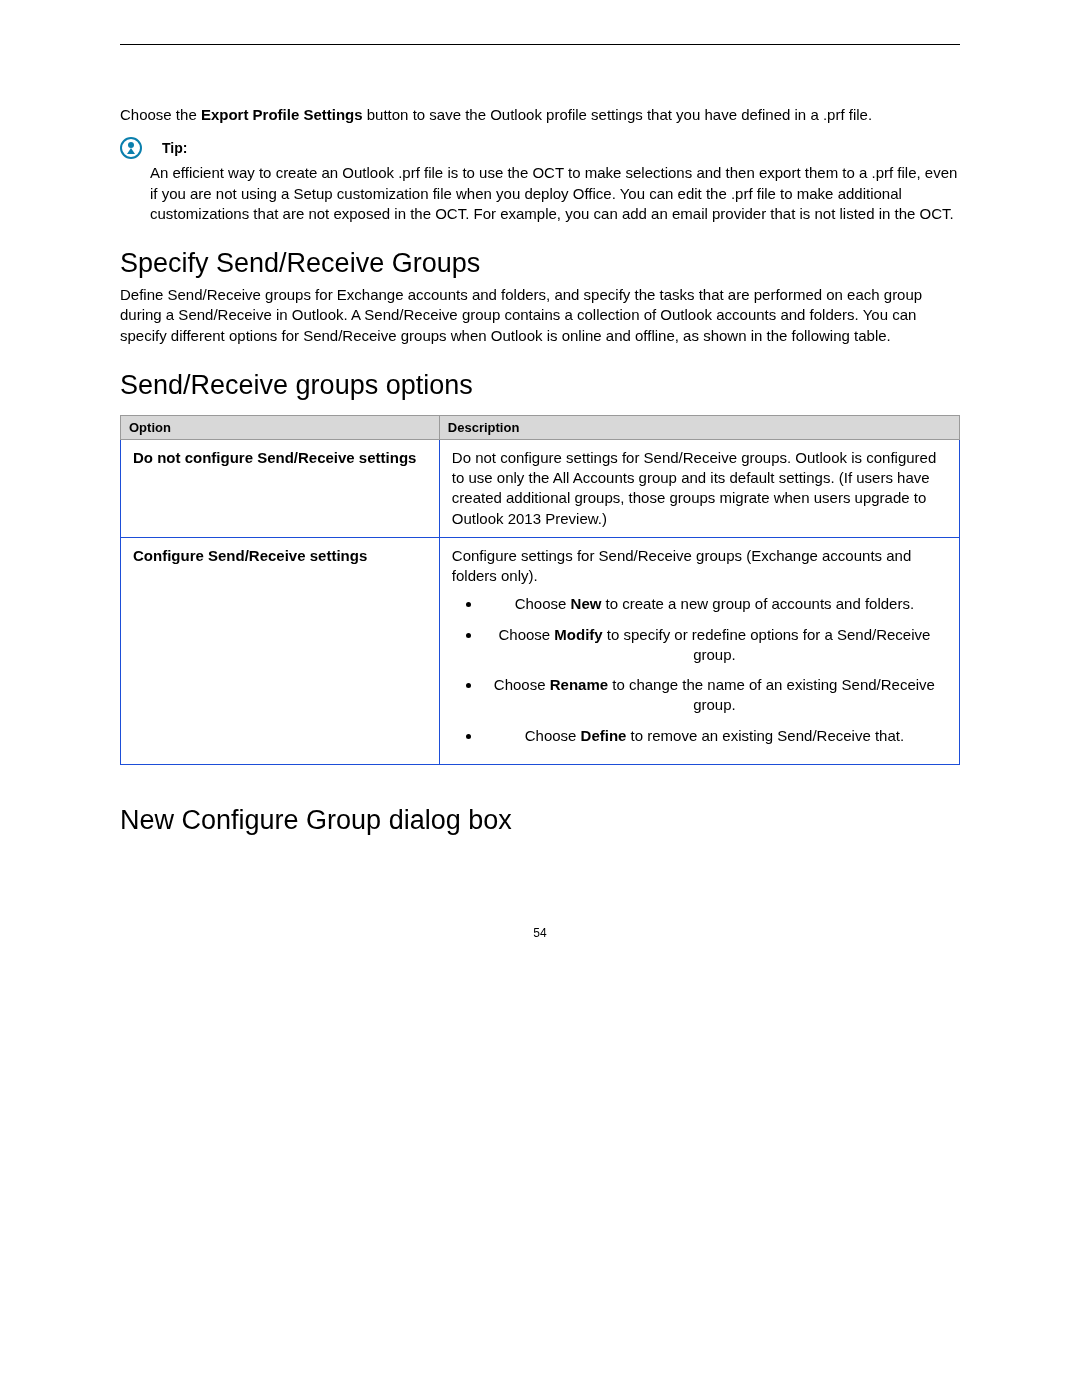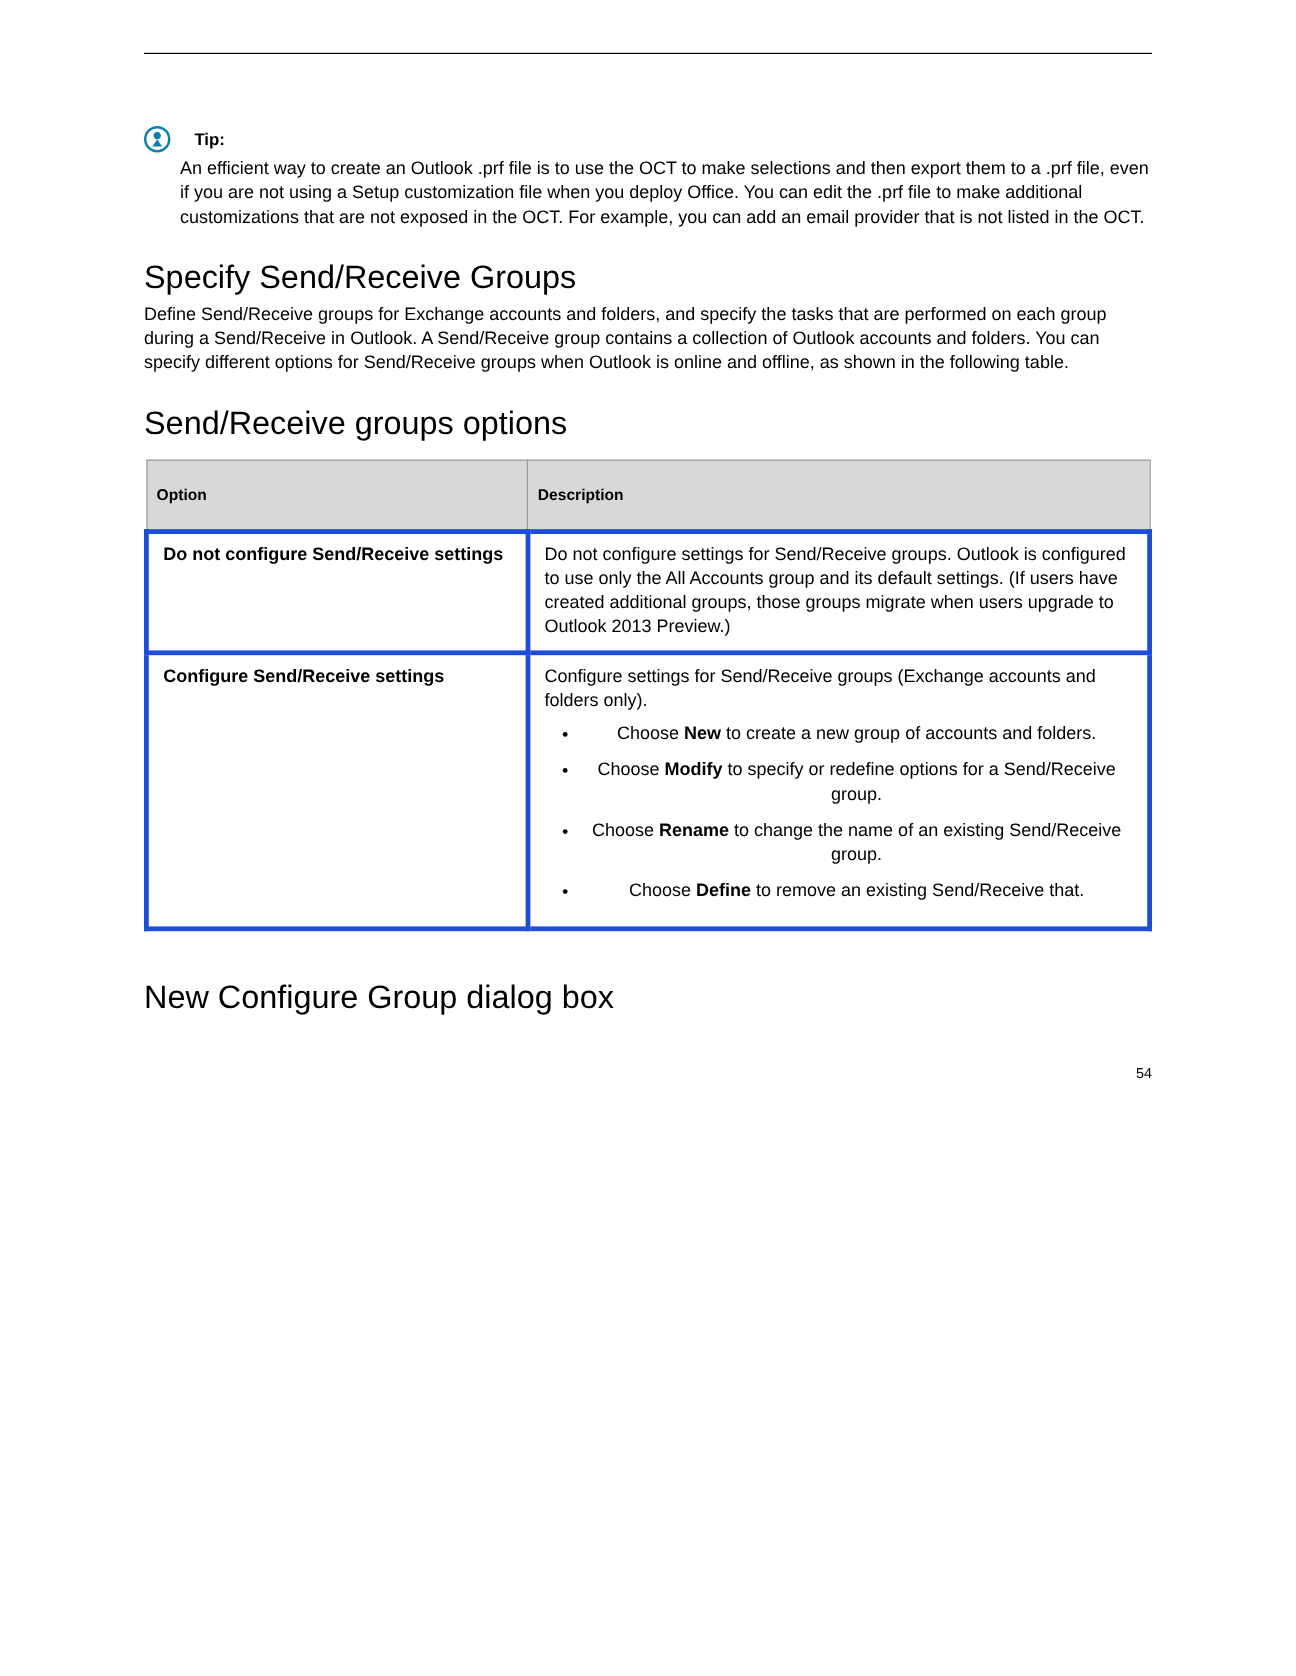--- a/index.html
+++ b/index.html
@@ -79,54 +79,57 @@
     border-collapse: collapse;
     width: 100%;
     margin-top: 14px;
     margin-bottom: 40px;
     font-size: 15px;
   }
   table.opts th {
     text-align: left;
     background: #d8d8d8;
     border: 1px solid #9a9a9a;
-    padding: 21px 8px;
+    padding: 4px 8px;
     font-size: 13px;
     font-weight: bold;
   }
   table.opts td {
-    border: 4px solid #1d4ed8;
+    border: 1px solid #1d4ed8;
     padding: 8px 12px;
     vertical-align: top;
     line-height: 1.35;
   }
   table.opts td.opt {
     width: 38%;
     font-weight: bold;
   }
   ul.bullets {
     margin: 8px 0 0 0;
     padding-left: 30px;
   }
   ul.bullets li {
     margin-bottom: 10px;
     text-align: center;
   }
   .page-num {
-    text-align: right;
+    text-align: center;
     font-size: 12px;
-    margin-top: 40px;
+    margin-top: 90px;
   }
 </style>
 </head>
 <body>
 
 <div class="page">
   <hr class="hr-top">
 
+  <p>
+    <span>Choose the </span><span class="bold">Export Profile Settings</span><span> button to save the Outlook profile settings that you have defined in a .prf file.</span>
+  </p>
 
   <div class="tip-block">
     <div class="tip-head">
       <span class="tip-icon"></span>
       <span class="tip-label">Tip:</span>
     </div>
     <div class="tip-body">An efficient way to create an Outlook .prf file is to use the OCT to make selections and then export them to a .prf file, even if you are not using a Setup customization file when you deploy Office. You can edit the .prf file to make additional customizations that are not exposed in the OCT. For example, you can add an email provider that is not listed in the OCT.</div>
   </div>
 
   <h2 class="section">Specify Send/Receive Groups</h2>

